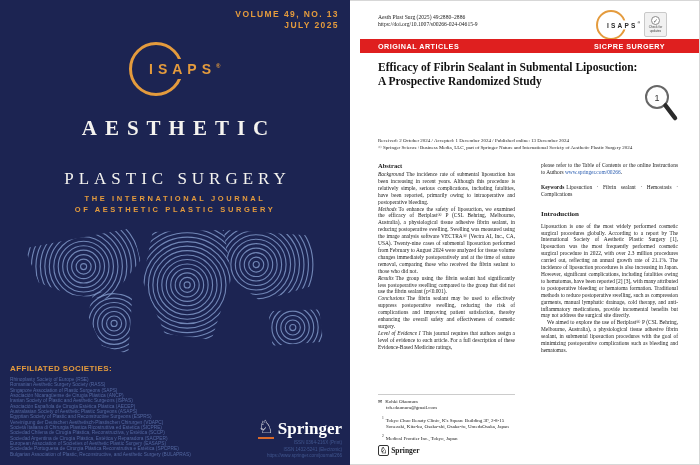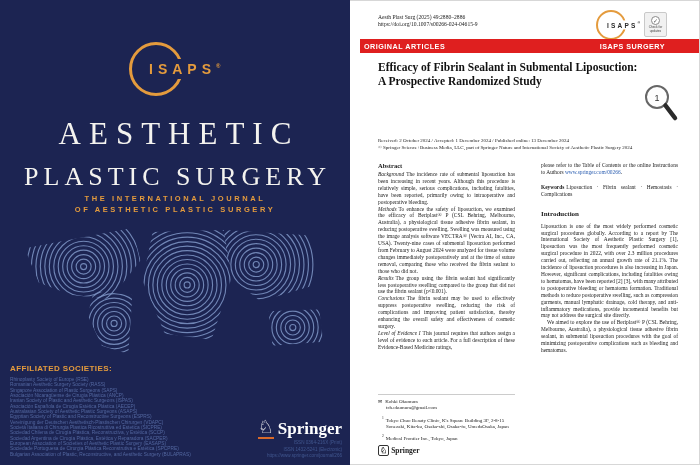--- a/index.html
+++ b/index.html
@@ -14,23 +14,23 @@
   .cover{position:relative;width:350px;height:465px;background:var(--navy);overflow:hidden;flex:0 0 350px;}
   .vol{position:absolute;top:9px;right:11px;text-align:right;color:var(--gold);
        font-family:"Liberation Sans",sans-serif;font-weight:bold;font-size:8.5px;letter-spacing:1.4px;line-height:11px;}
   .logo-wrap{position:absolute;top:42px;left:129px;width:54px;height:54px;}
   .logo-circle{position:absolute;inset:0;border:3px solid var(--gold);border-radius:50%;}
   .logo-text{position:absolute;top:50%;left:16px;transform:translateY(-50%);background:var(--navy);
              padding:2px 2px 2px 4px;color:var(--gold);font-family:"Liberation Sans",sans-serif;
              font-weight:bold;font-size:14px;letter-spacing:5px;white-space:nowrap;}
   .logo-text .reg{font-size:6px;letter-spacing:0;vertical-align:super;}
   .ctitle1{position:absolute;top:116px;width:100%;text-align:center;text-indent:8px;color:#f4f3ef;
-           font-size:31px;letter-spacing:8px;font-weight:400;}
-  .ctitle2{position:absolute;top:162px;width:100%;text-align:center;text-indent:5px;color:#f4f3ef;
-           font-size:26px;letter-spacing:5px;}
+           font-size:21px;letter-spacing:8px;font-weight:700;}
+  .ctitle2{position:absolute;top:169px;width:100%;text-align:center;text-indent:5px;color:#f4f3ef;
+           font-size:17px;letter-spacing:5px;}
   .csub{position:absolute;top:194px;width:100%;text-align:center;color:var(--gold);
         font-family:"Liberation Sans",sans-serif;font-weight:bold;font-size:7.5px;letter-spacing:2.6px;line-height:10.5px;}
   .map{position:absolute;top:226px;left:8px;}
   .affil-h{position:absolute;top:364px;left:10px;color:var(--gold);
            font-family:Liberation Sans, sans-serif;font-weight:bold;font-size:8px;letter-spacing:.4px;}
   .societies{position:absolute;top:377px;left:10px;color:var(--soc);
              font-family:"Liberation Sans",sans-serif;font-size:4.8px;line-height:5.35px;}
   .cspringer{position:absolute;right:8px;bottom:6px;text-align:right;color:#fff;}
   .cspringer-logo{display:flex;align-items:center;justify-content:flex-end;gap:4px;}
   .knight{font-size:18px;line-height:18px;color:#fff;border-bottom:2px solid #d86a2a;padding-bottom:1px;}
@@ -50,21 +50,21 @@
   .p-logo-text .reg2{font-size:3.5px;letter-spacing:0;vertical-align:super;}
   .check{position:absolute;top:11px;left:294px;width:23px;height:25px;background:#f1f1f1;
          border:1px solid #c9c9c9;border-radius:2px;display:flex;flex-direction:column;align-items:center;
          justify-content:center;gap:1px;cursor:pointer;}
   .check-ico{width:9px;height:9px;border:1px solid #8a8a8a;border-radius:50%;font-size:6px;line-height:8px;
              text-align:center;color:#555;background:#fff;}
   .check-txt{font-family:"Liberation Sans",sans-serif;font-size:3.2px;line-height:3.6px;text-align:center;color:#444;width:20px;}
   .banner{position:absolute;top:38px;left:10px;right:0;height:14px;background:var(--red);
           display:flex;align-items:center;justify-content:space-between;
           font-family:"Liberation Sans",sans-serif;font-weight:bold;font-size:7.2px;color:#fff;letter-spacing:.5px;
-          padding:0 34px 0 4px;}
+          padding:0 34px 0 18px;}
   .title{position:absolute;top:59px;left:28px;right:20px;font-size:11.5px;line-height:14px;font-weight:bold;color:#111;}
   .authors{position:absolute;top:91px;left:28px;right:50px;font-size:7px;font-weight:bold;color:#111;}
   .magnifier{position:absolute;top:82px;left:293px;cursor:pointer;}
   .mag-num{font-family:"Liberation Sans",sans-serif;font-size:9px;fill:#333;text-anchor:middle;}
   .received{position:absolute;top:137px;left:28px;right:20px;font-size:5px;line-height:6.6px;color:#222;}
   .cols{position:absolute;top:161px;left:28px;width:300px;display:flex;gap:26px;}
   .col{width:145px;height:283px;display:flex;flex-direction:column;overflow:hidden;}
   .abs-h{font-size:6.5px;font-weight:bold;margin-bottom:2px;}
   .abs{font-size:5.4px;line-height:6.9px;text-align:justify;margin:0;}
   .abs i{margin-right:2px;}
@@ -83,20 +83,24 @@
   .p-springer{position:absolute;left:28px;bottom:8px;font-size:7.5px;font-weight:bold;color:#222;
               display:flex;align-items:center;gap:2px;}
   .knight2{font-size:8px;border:0.5px solid #333;border-radius:2px;padding:0 1px;line-height:9px;}
 </style>
 </head>
 <body>
 
 <div class="stage">
 
   <div class="cover">
+    <div class="vol">
+      <div>VOLUME 49, NO. 13</div>
+      <div>JULY 2025</div>
+    </div>
 
     <div class="logo-wrap">
       <div class="logo-circle"></div>
       <div class="logo-text"><span>ISAPS</span><span class="reg">®</span></div>
     </div>
 
     <div class="ctitle1">AESTHETIC</div>
     <div class="ctitle2">PLASTIC SURGERY</div>
 
     <div class="csub">
@@ -238,21 +242,21 @@
       <div class="p-logo-text"><span>ISAPS</span><span class="reg2">®</span></div>
     </div>
 
     <div class="check">
       <div class="check-ico">✓</div>
       <div class="check-txt">Check for updates</div>
     </div>
 
     <div class="banner">
       <span>ORIGINAL ARTICLES</span>
-      <span>ISAPS SURGERY</span>
+      <span>SICPRE SURGERY</span>
     </div>
 
     <div class="title">
       <div>Efficacy of Fibrin Sealant in Submental Liposuction:</div>
       <div>A Prospective Randomized Study</div>
     </div>
 
 
     <div class="magnifier">
       <svg width="38" height="42" viewBox="0 0 38 42">

